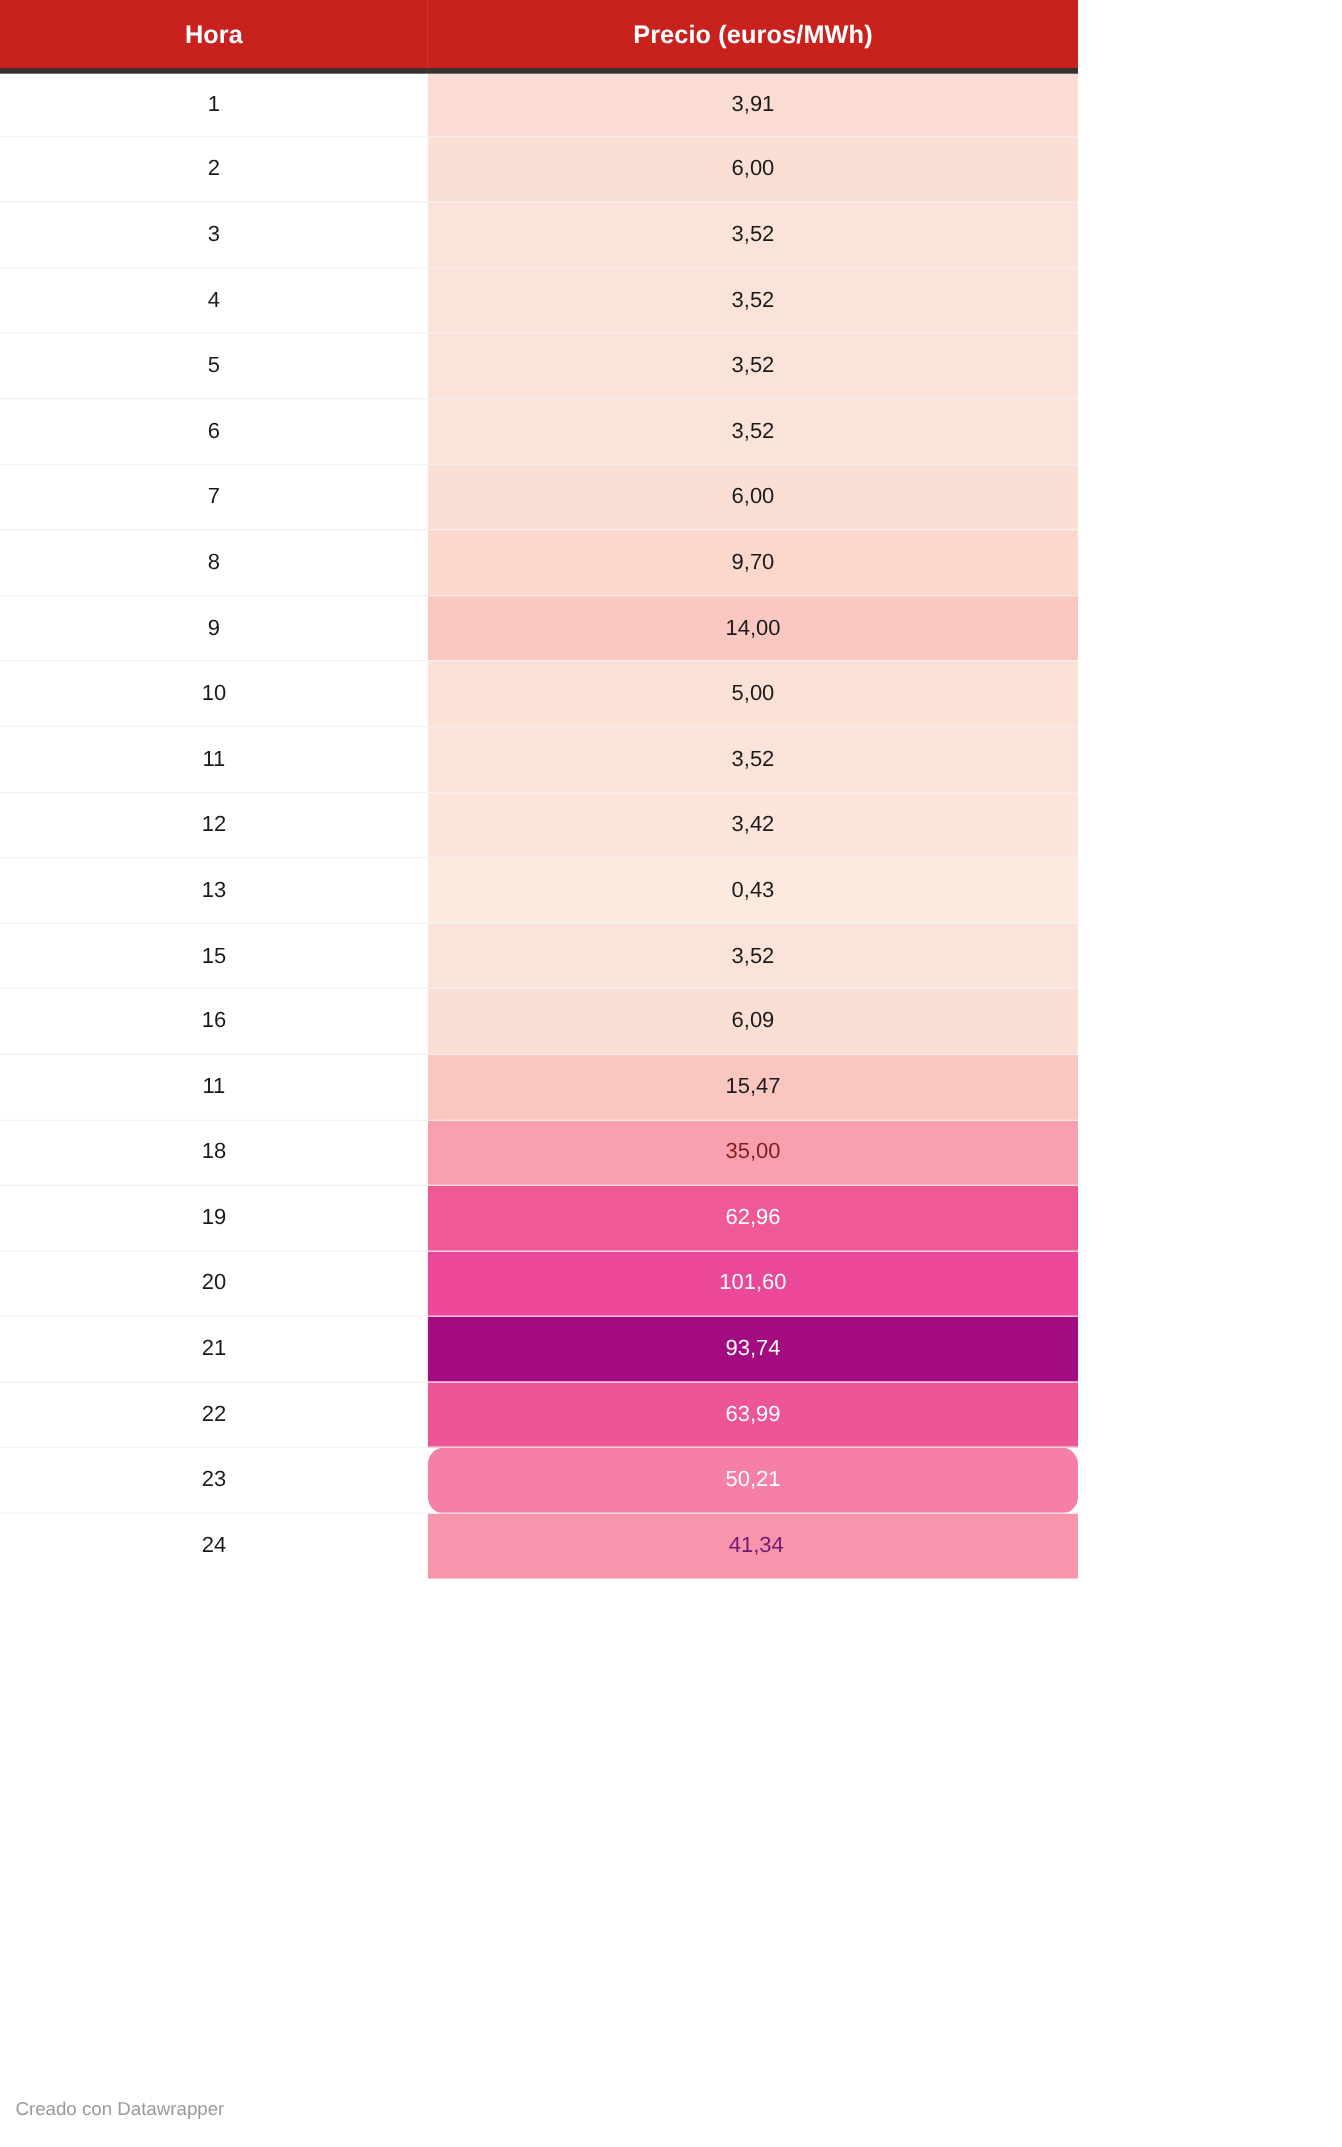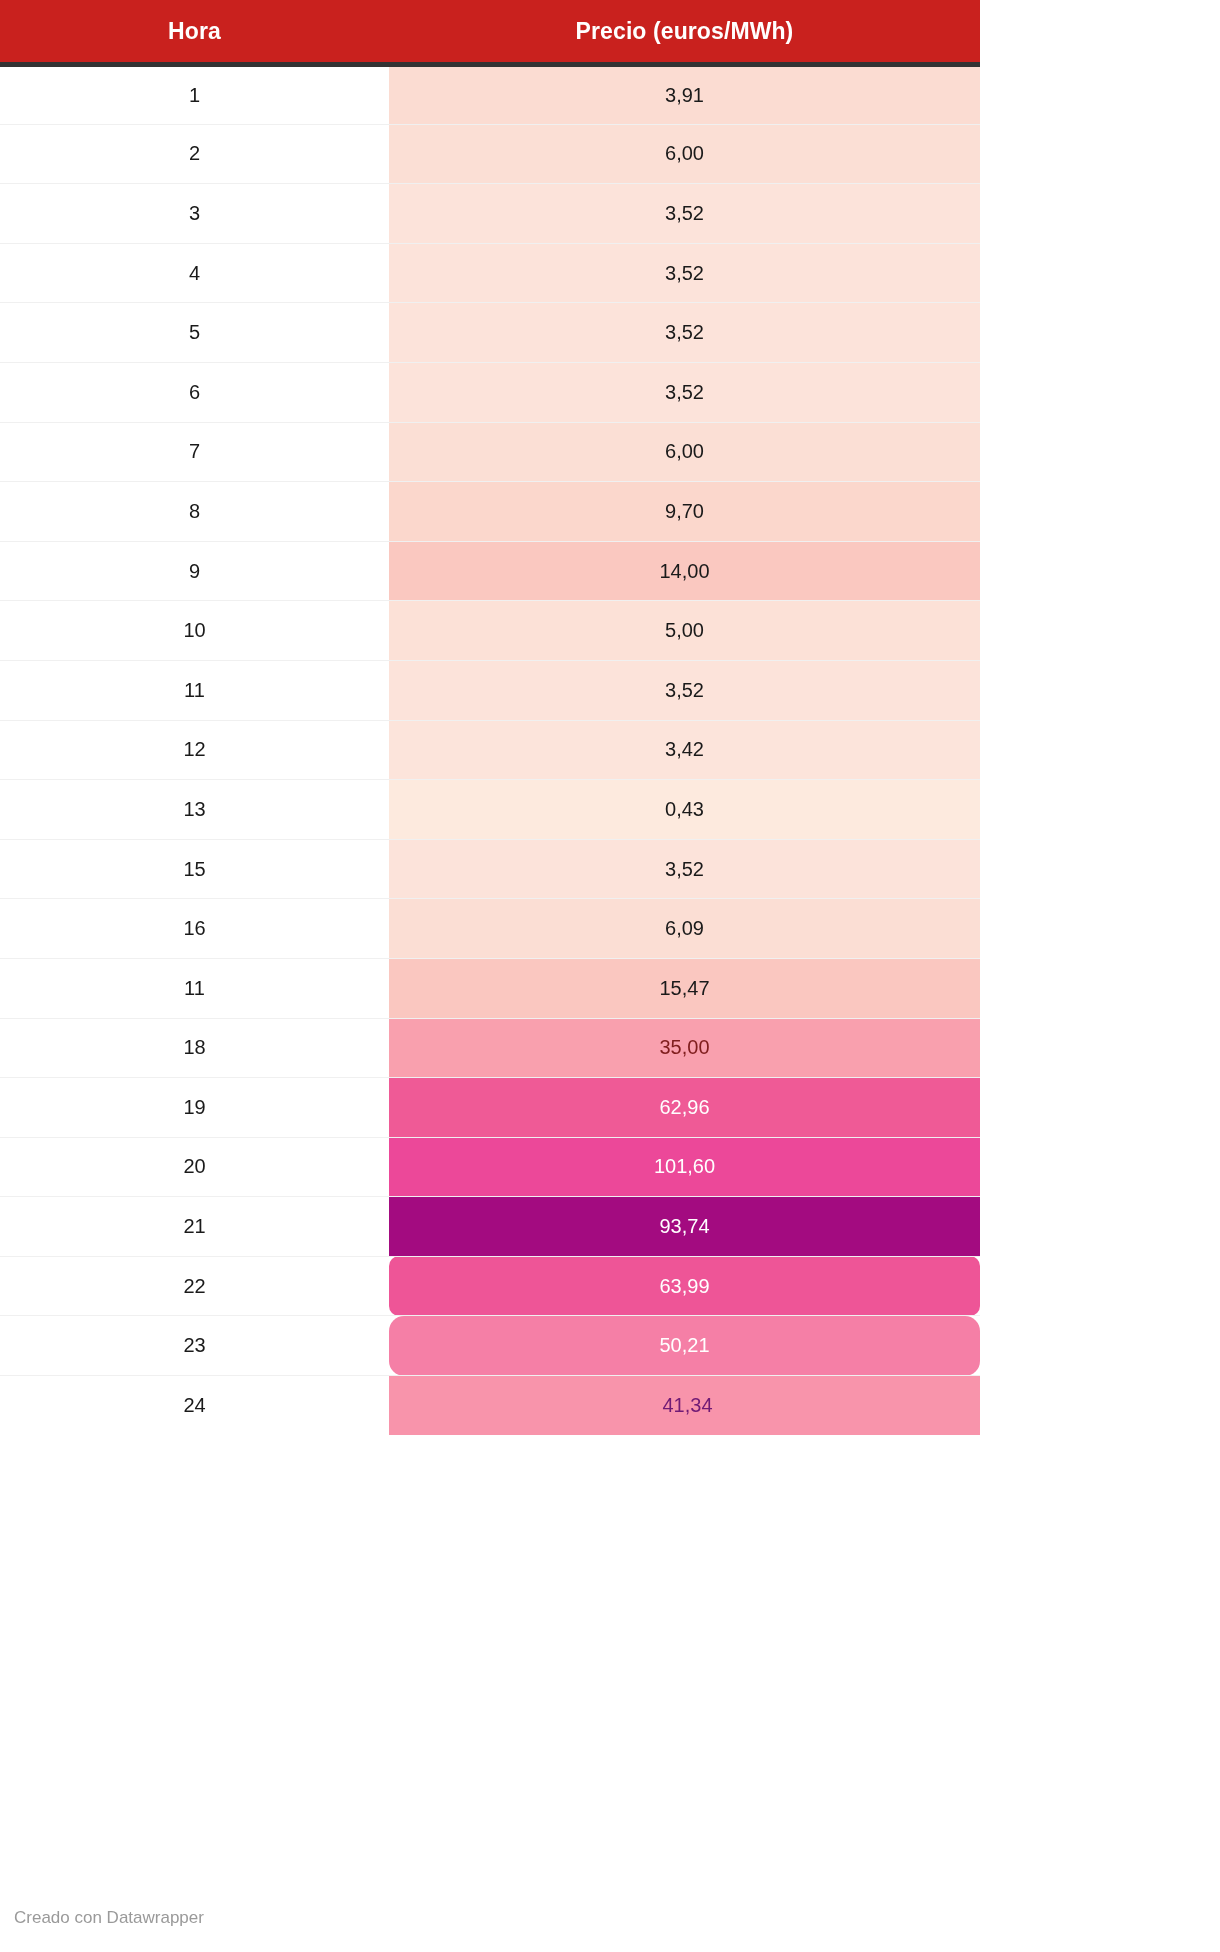--- a/index.html
+++ b/index.html
@@ -181,21 +181,21 @@
           <tr class="data-row">
             <td class="cell-hora">20</td>
             <td class="cell-precio" style="background: #ec4899; color: rgb(255, 255, 255);">101,60</td>
           </tr>
           <tr class="data-row">
             <td class="cell-hora">21</td>
             <td class="cell-precio" style="background: rgb(163, 11, 128); color: rgb(255, 255, 255);">93,74</td>
           </tr>
           <tr class="data-row">
             <td class="cell-hora">22</td>
-            <td class="cell-precio" style="background: rgb(238, 85, 151); color: rgb(255, 255, 255); border-radius: 10px;">63,99</td>
+            <td class="cell-precio" style="background: rgb(238, 85, 151); color: rgb(255, 255, 255);">63,99</td>
           </tr>
           <tr class="data-row">
             <td class="cell-hora">23</td>
             <td class="cell-precio" style="background: rgb(245, 127, 166); color: rgb(255, 255, 255); border-radius: 15px;">50,21</td>
           </tr>
           <tr class="data-row">
             <td class="cell-hora">24</td>
             <td class="cell-precio" style="background: rgb(248, 148, 171); color: #701a75; padding-left: 26px;">41,34</td>
           </tr>
         </tbody>

